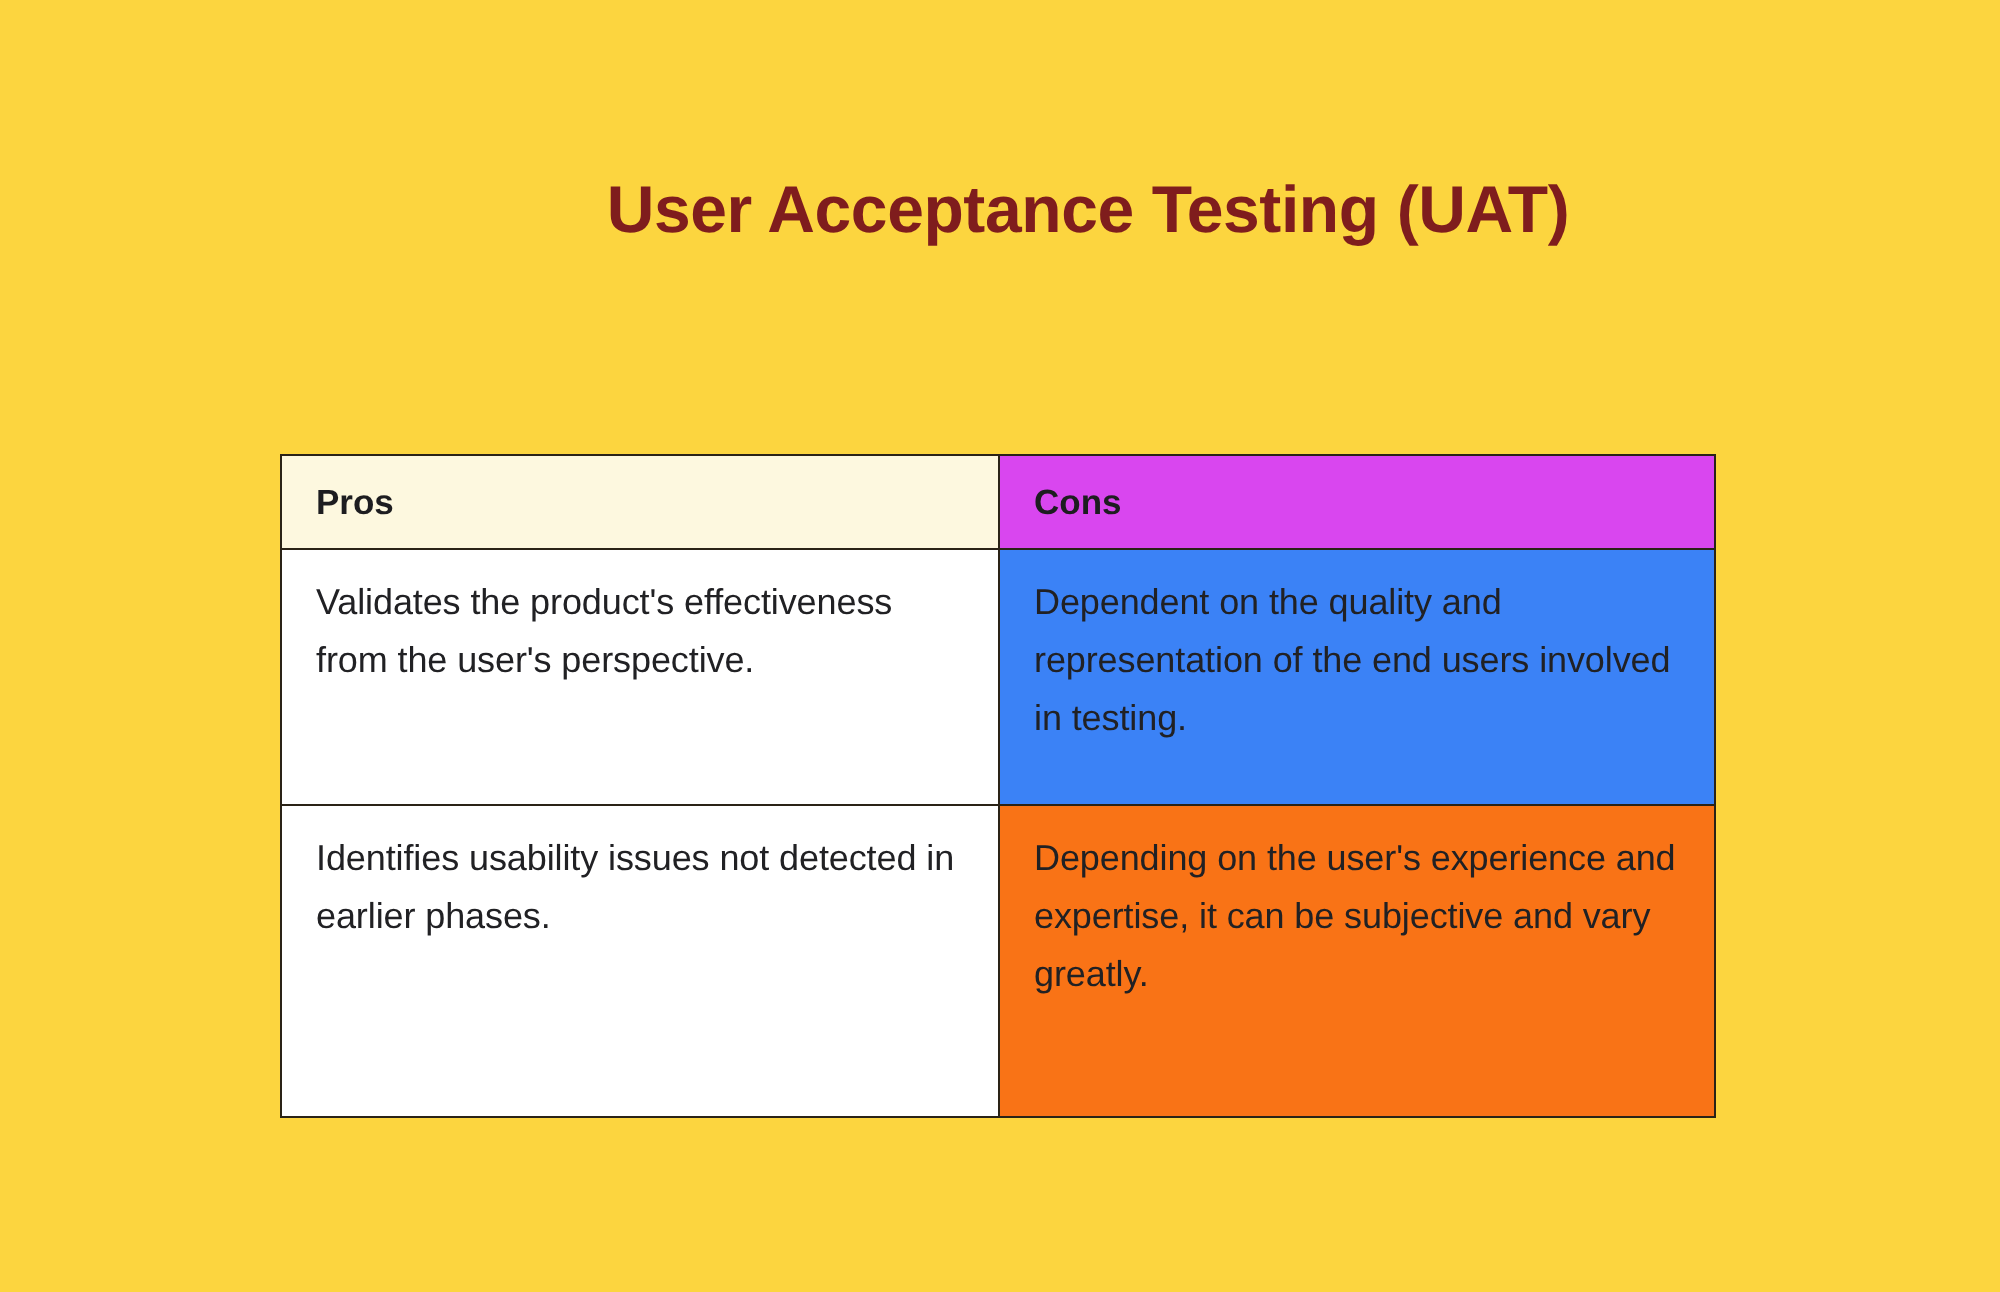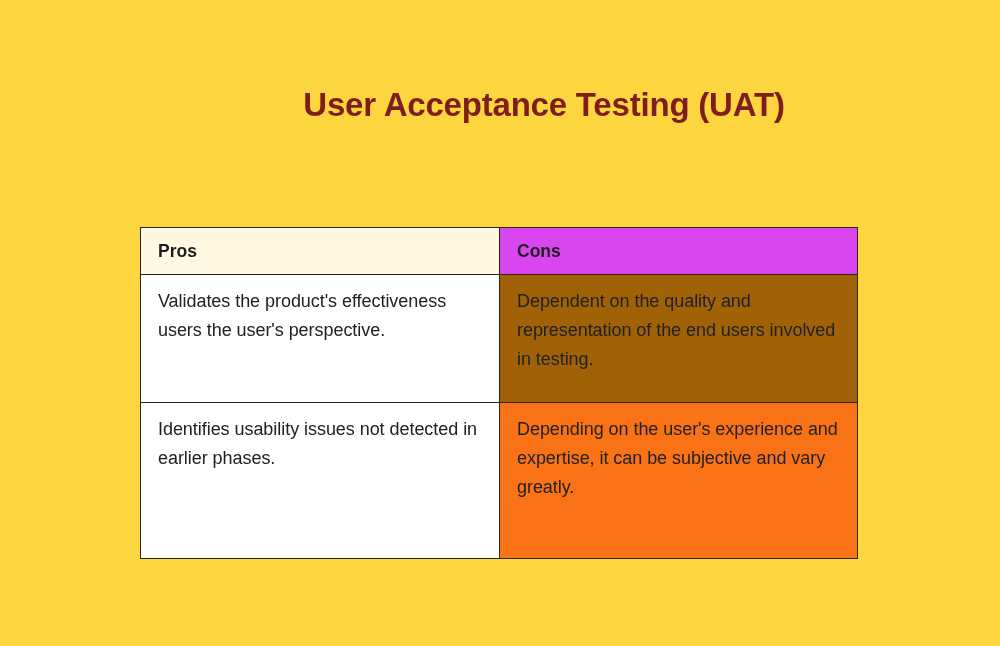--- a/index.html
+++ b/index.html
@@ -95,23 +95,23 @@
       </colgroup>
       <thead>
         <tr>
           <th style="border-color: rgb(42, 35, 23); background: rgb(253, 248, 223);">Pros</th>
           <th style="border-color: rgb(42, 35, 23); background: #d946ef;">Cons</th>
         </tr>
       </thead>
       <tbody>
         <tr class="row-1">
           <td style="border-color: rgb(42, 35, 23); background: rgb(255, 255, 255);">
-            <span class="cell-text">Validates the product's effectiveness users the user's perspective.</span>
+            <span class="cell-text">Validates the product's effectiveness from the user's perspective.</span>
           </td>
-          <td style="border-color: rgb(42, 35, 23); background: #a16207;">
+          <td style="border-color: rgb(42, 35, 23); background: #3b82f6;">
             <span class="cell-text">Dependent on the quality and representation of the end users involved in testing.</span>
           </td>
         </tr>
         <tr class="row-2">
           <td style="border-color: rgb(42, 35, 23); background: rgb(255, 255, 255);">
             <span class="cell-text">Identifies usability issues not detected in earlier phases.</span>
           </td>
           <td style="border-color: rgb(42, 35, 23); background: #f97316;">
             <span class="cell-text">Depending on the user's experience and expertise, it can be subjective and vary greatly.</span>
           </td>

